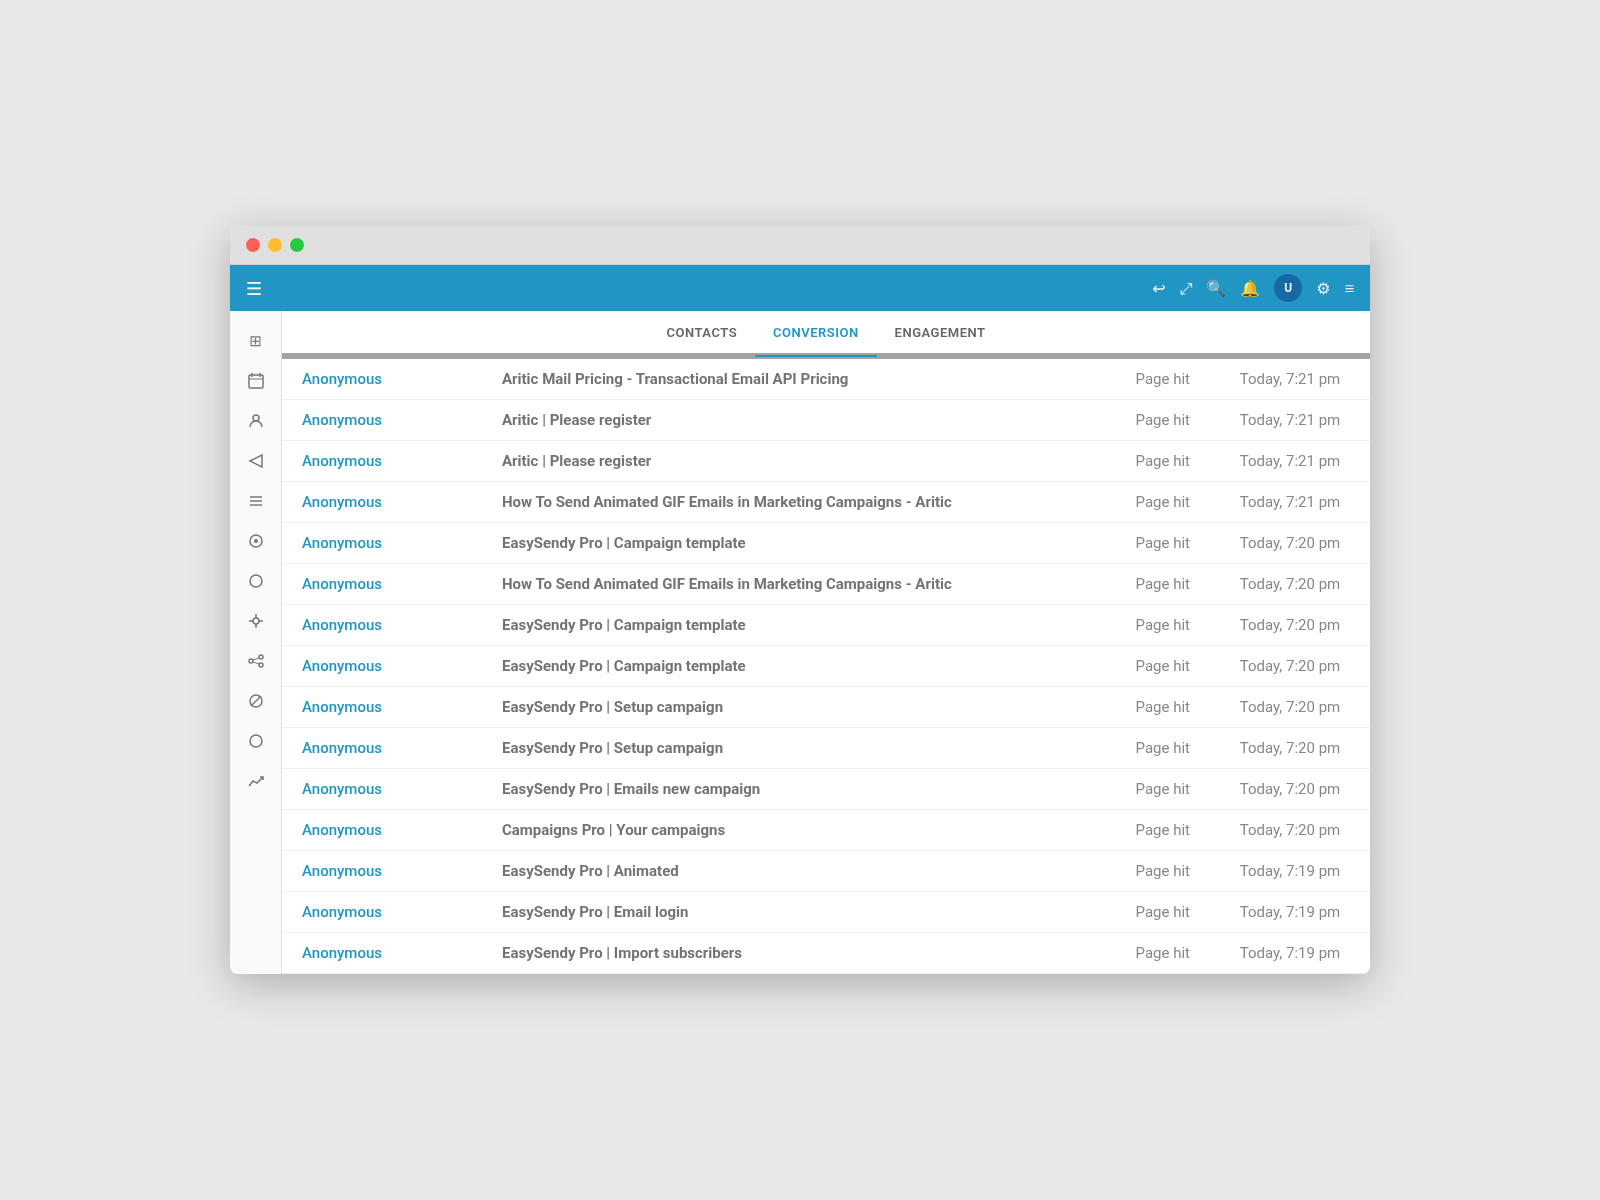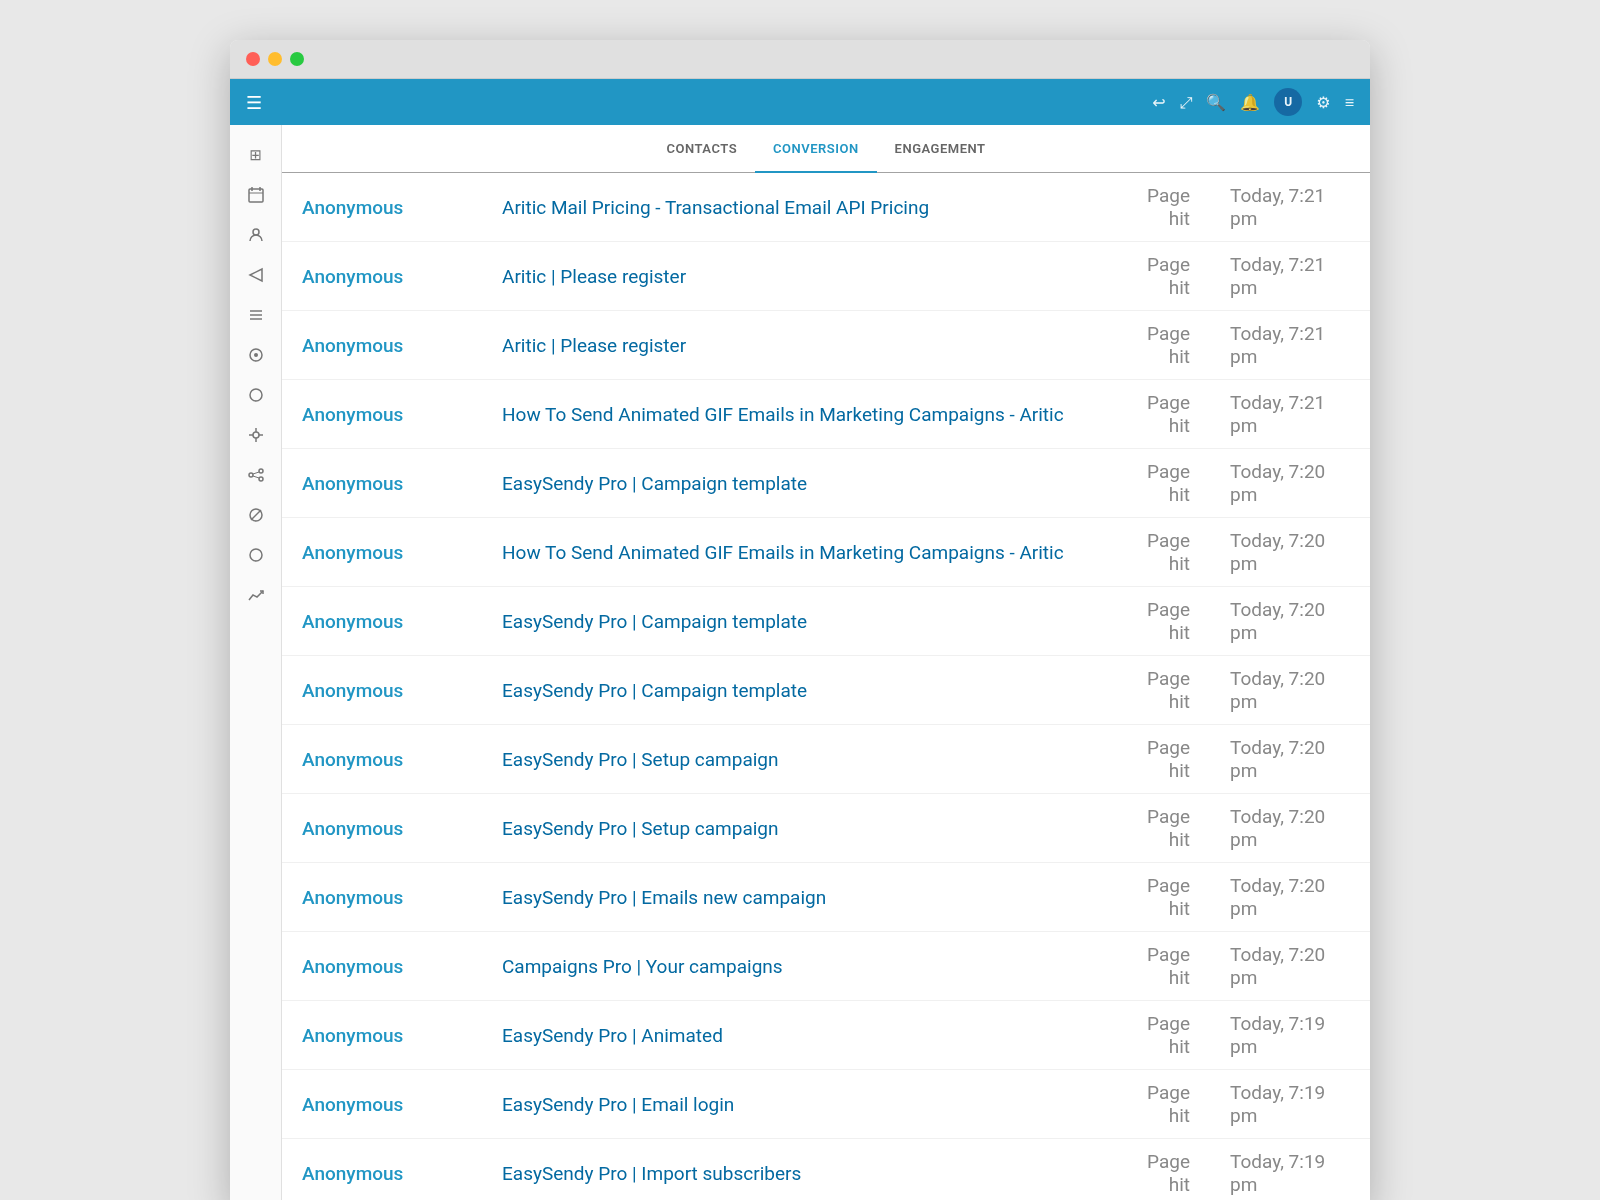--- a/index.html
+++ b/index.html
@@ -115,21 +115,22 @@
     }
 
     .main-content {
       flex: 1;
       background: white;
       min-height: 640px;
     }
 
     .tabs-bar {
       display: flex;
-      border-bottom: 1px solid #a3a3a3;
+      align-items: center;
+      border-bottom: 6px solid #a3a3a3;
       background: white;
       padding: 0 20px;
       height: 48px;
     }
 
     .tab-spacer {
       flex: 1;
     }
 
     .tab-item {
@@ -159,46 +160,47 @@
       width: 100%;
       border-collapse: collapse;
     }
 
     .data-table tr {
       border-bottom: 1px solid #f0f0f0;
     }
 
     .data-table td {
       padding: 11px 20px;
-      font-size: 19px;
+      font-size: 15px;
       color: #333;
     }
 
     .data-table td.col-name {
       color: #2196c4;
       cursor: pointer;
       width: 200px;
       font-weight: 500;
     }
 
     .data-table td.col-page {
-      color: #0369a1;
-      cursor: pointer;
+      color: #737373;
+      cursor: pointer;
+      font-weight: bold;
     }
 
     .data-table td.col-type {
       color: #888;
       width: 100px;
       text-align: right;
     }
 
     .data-table td.col-time {
       color: #888;
       width: 160px;
-      text-align: left;
+      text-align: center;
       margin-top: 35px;
     }
   </style>
 </head>
 <body>
 
 <div class="window">
 
   <div class="titlebar">
     <span class="traffic-light traffic-close"></span>

